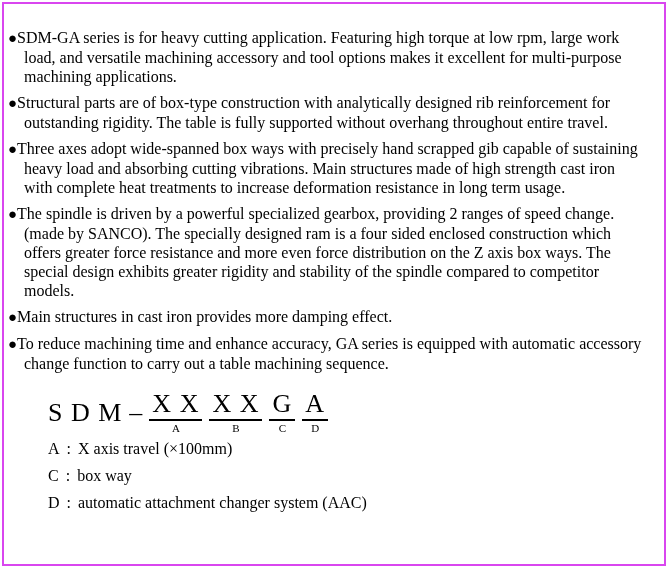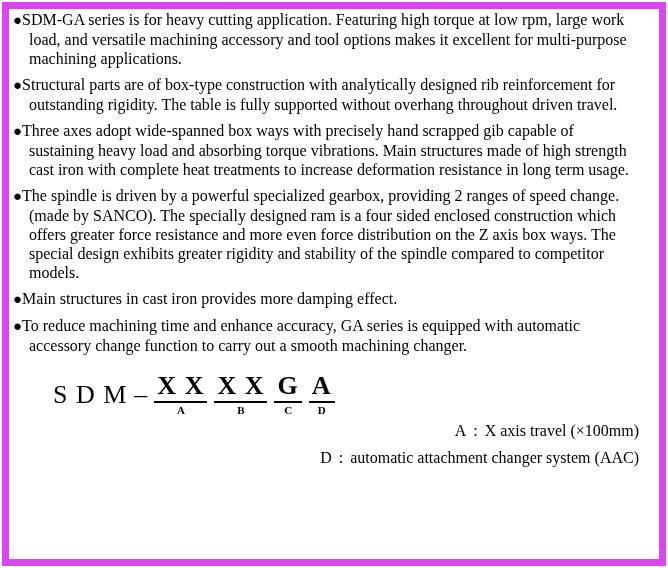--- a/index.html
+++ b/index.html
@@ -7,22 +7,22 @@
     width: 668px; height: 568px;
     box-sizing: border-box;
     background: #ffffff;
     padding: 2px;
     font-family: "Liberation Serif", serif;
     color: #000000;
   }
   .frame {
     box-sizing: border-box;
     width: 100%; height: 100%;
-    border: 7px solid #d946ef;
-    padding: 1px 20px 0 4px;
+    border: 2px solid #d946ef;
+    padding: 24px 20px 0 4px;
     overflow: hidden;
   }
   .bullet-item {
     font-size: 16px;
     line-height: 19px;
     margin: 0 0 7px 0;
     padding-left: 16px;
     text-indent: -16px;
   }
   .bullet-glyph {
@@ -37,60 +37,58 @@
     line-height: 26px;
     white-space: nowrap;
   }
   .mc-prefix { letter-spacing: 1px; }
   .mc-dash { margin: 0 7px; }
   .mc-group {
     display: inline-flex;
     flex-direction: column;
     align-items: center;
     margin-right: 7px;
-    font-weight: bold;
   }
   .mc-code {
     border-bottom: 2px solid #000000;
     padding: 0 3px 2px 3px;
     letter-spacing: 1px;
   }
   .mc-label {
     font-size: 11px;
     line-height: 11px;
     margin-top: 2px;
   }
   .legend {
     margin: 6px 0 0 40px;
     font-size: 16px;
-    text-align: right;
   }
   .legend-row {
     line-height: 18px;
     margin-bottom: 9px;
     white-space: nowrap;
   }
   .legend-colon {
     display: inline-block;
     margin: 0 7px;
   }
 </style>
 </head>
 <body>
 
 <div class="page">
   <div class="frame">
 
     <div class="bullets">
       <div class="bullet-item"><span class="bullet-glyph">●</span><span>SDM-GA series is for heavy cutting application. Featuring high torque at low rpm, large work load, and versatile machining accessory and tool options makes it excellent for multi-purpose machining applications.</span></div>
-      <div class="bullet-item"><span class="bullet-glyph">●</span><span>Structural parts are of box-type construction with analytically designed rib reinforcement for outstanding rigidity. The table is fully supported without overhang throughout driven travel.</span></div>
-      <div class="bullet-item"><span class="bullet-glyph">●</span><span>Three axes adopt wide-spanned box ways with precisely hand scrapped gib capable of sustaining heavy load and absorbing torque vibrations. Main structures made of high strength cast iron with complete heat treatments to increase deformation resistance in long term usage.</span></div>
+      <div class="bullet-item"><span class="bullet-glyph">●</span><span>Structural parts are of box-type construction with analytically designed rib reinforcement for outstanding rigidity. The table is fully supported without overhang throughout entire travel.</span></div>
+      <div class="bullet-item"><span class="bullet-glyph">●</span><span>Three axes adopt wide-spanned box ways with precisely hand scrapped gib capable of sustaining heavy load and absorbing cutting vibrations. Main structures made of high strength cast iron with complete heat treatments to increase deformation resistance in long term usage.</span></div>
       <div class="bullet-item"><span class="bullet-glyph">●</span><span>The spindle is driven by a powerful specialized gearbox, providing 2 ranges of speed change. (made by SANCO). The specially designed ram is a four sided enclosed construction which offers greater force resistance and more even force distribution on the Z axis box ways. The special design exhibits greater rigidity and stability of the spindle compared to competitor models.</span></div>
       <div class="bullet-item"><span class="bullet-glyph">●</span><span>Main structures in cast iron provides more damping effect.</span></div>
-      <div class="bullet-item"><span class="bullet-glyph">●</span><span>To reduce machining time and enhance accuracy, GA series is equipped with automatic accessory change function to carry out a smooth machining changer.</span></div>
+      <div class="bullet-item"><span class="bullet-glyph">●</span><span>To reduce machining time and enhance accuracy, GA series is equipped with automatic accessory change function to carry out a table machining sequence.</span></div>
     </div>
 
     <div class="model-code">
       <span class="mc-prefix">S D M</span>
       <span class="mc-dash">–</span>
       <span class="mc-group">
         <span class="mc-code">X X</span>
         <span class="mc-label">A</span>
       </span>
       <span class="mc-group">
@@ -105,18 +103,21 @@
         <span class="mc-code">A</span>
         <span class="mc-label">D</span>
       </span>
     </div>
 
     <div class="legend">
       <div class="legend-row">
         <span class="legend-key">A</span><span class="legend-colon">:</span><span>X axis travel (×100mm)</span>
       </div>
       <div class="legend-row">
+        <span class="legend-key">C</span><span class="legend-colon">:</span><span>box way</span>
+      </div>
+      <div class="legend-row">
         <span class="legend-key">D</span><span class="legend-colon">:</span><span>automatic attachment changer system (AAC)</span>
       </div>
     </div>
 
   </div>
 </div>
 
 </body></html>

